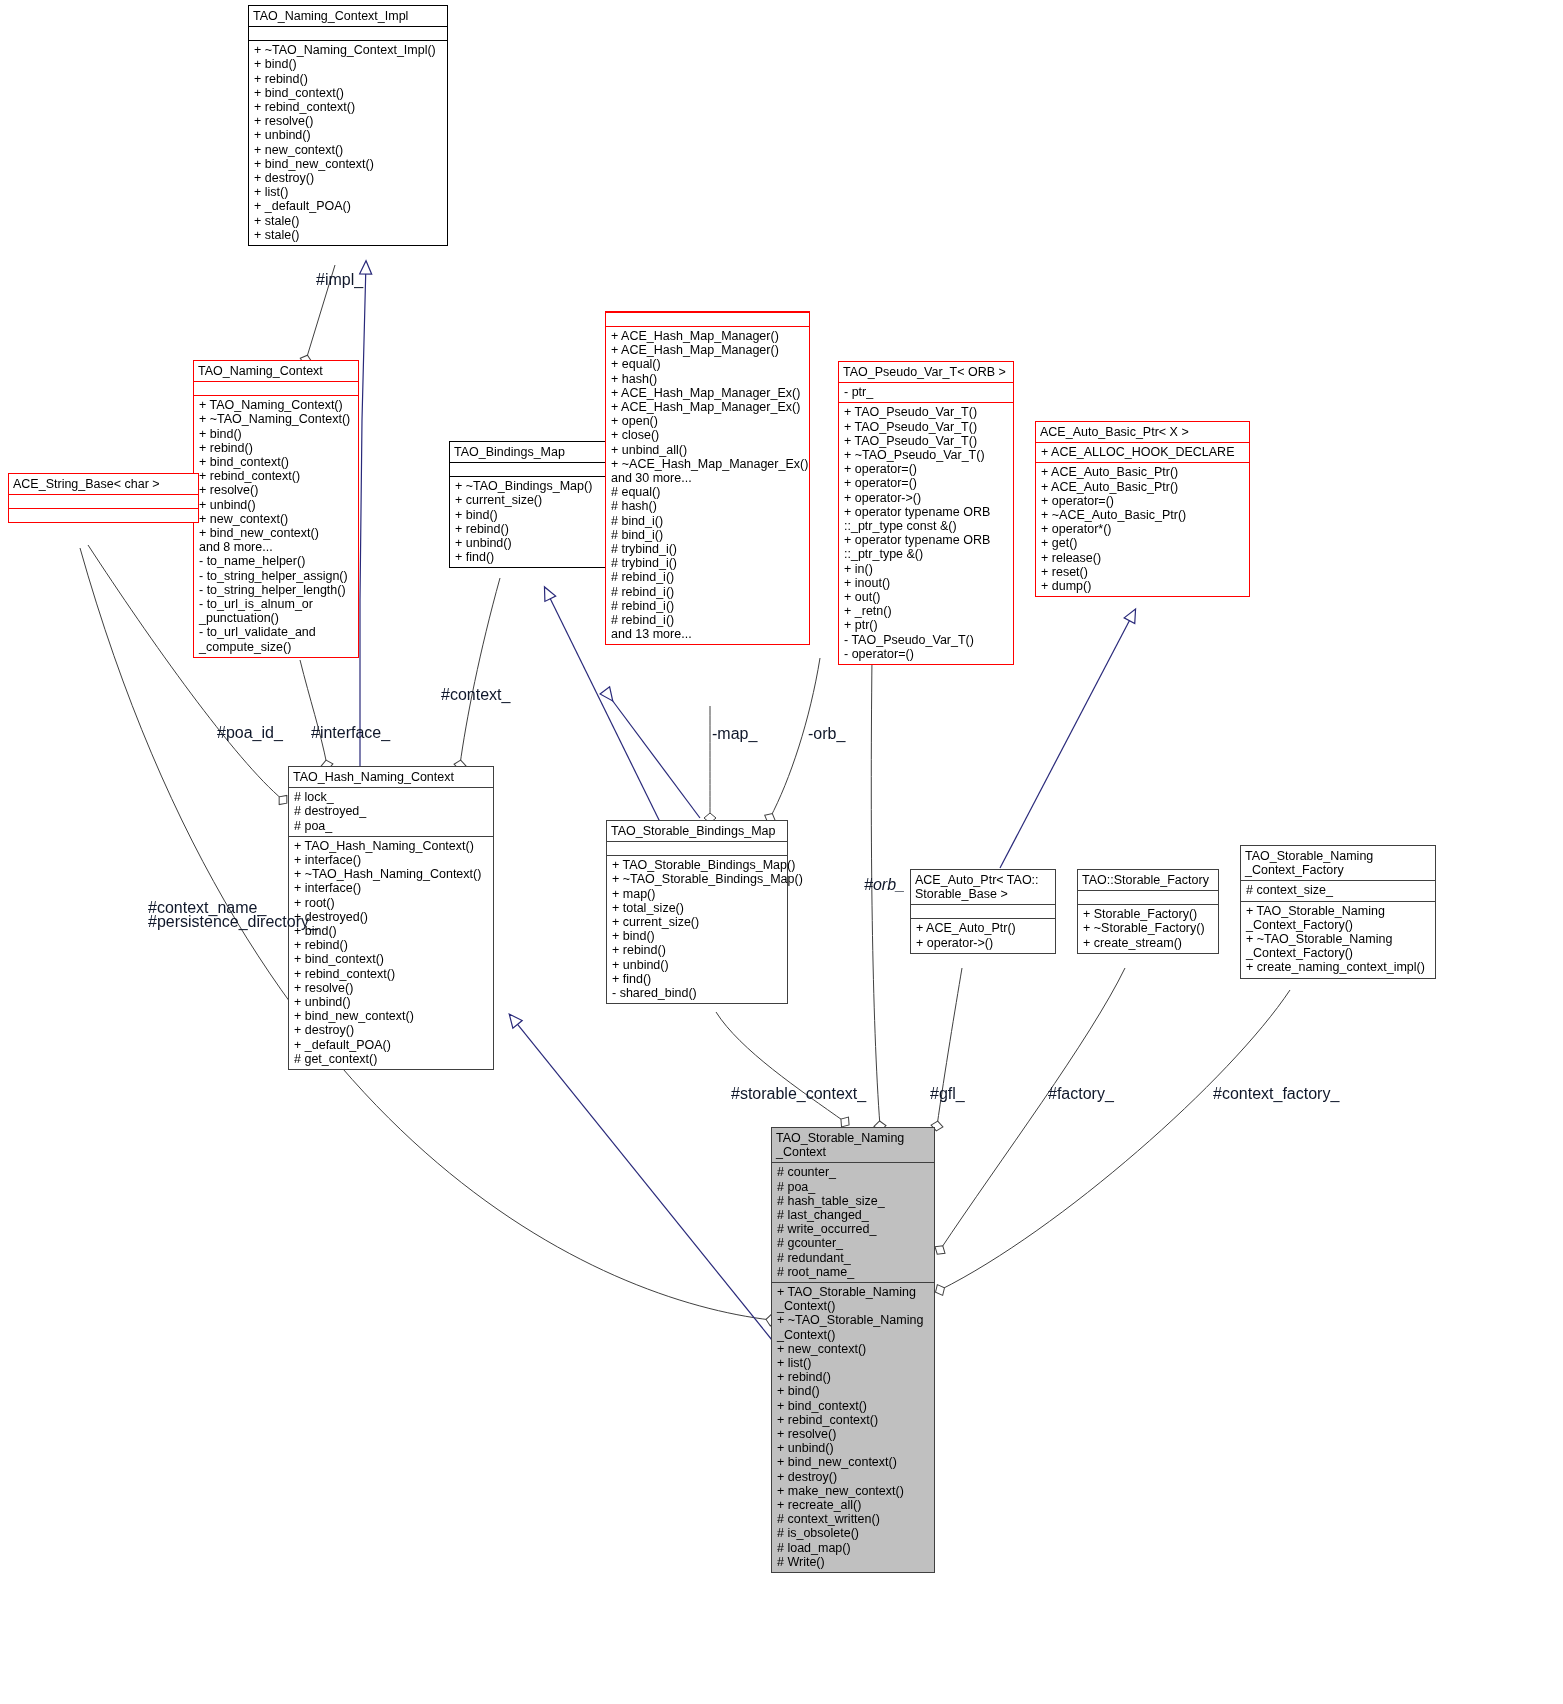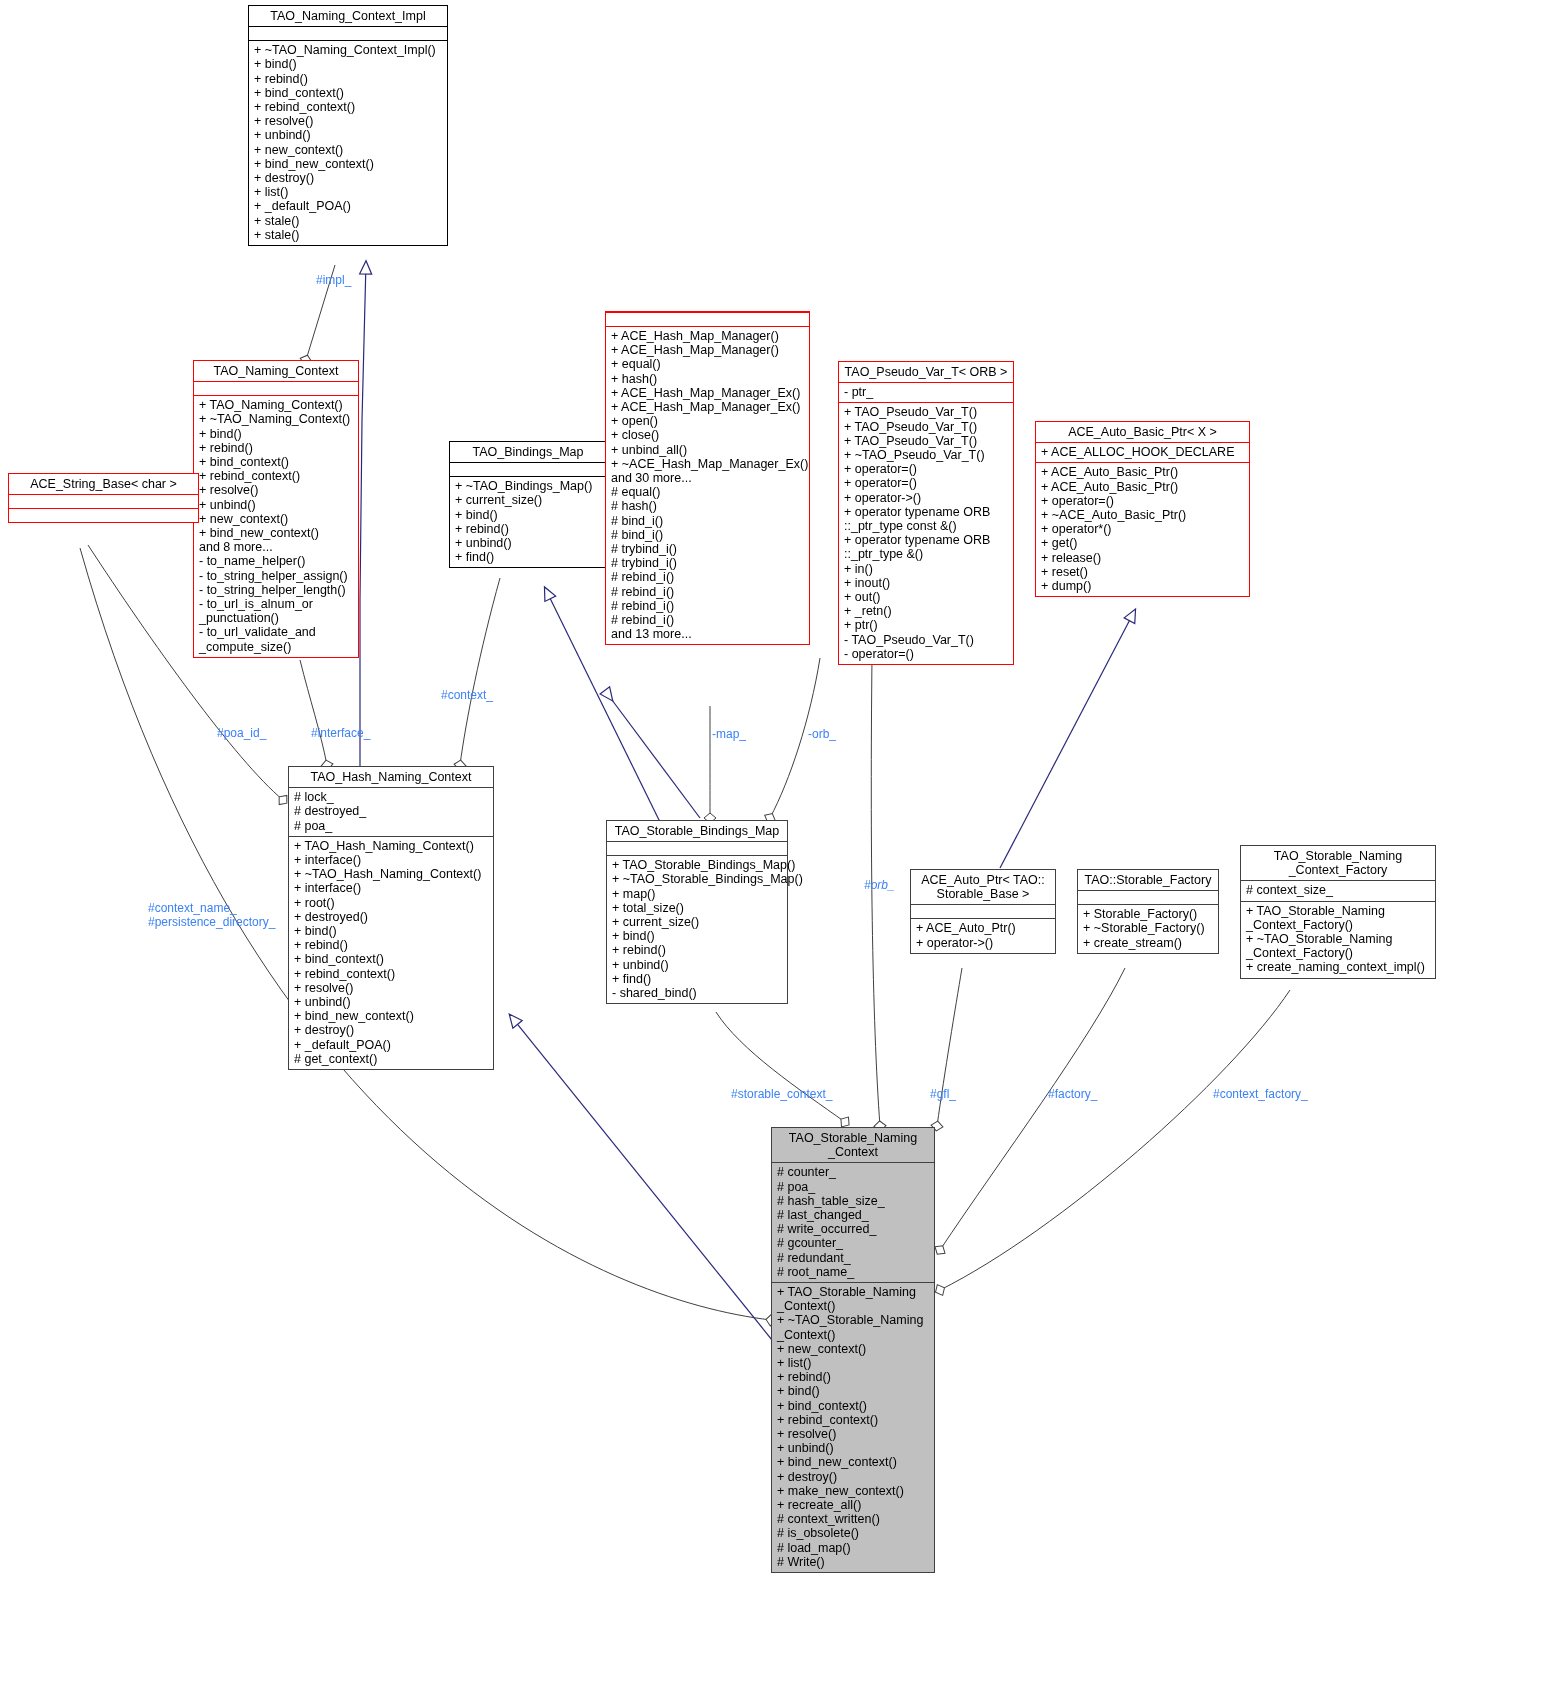--- a/index.html
+++ b/index.html
@@ -31,21 +31,21 @@
     font-size: 12.5px;
     line-height: 14.2px;
     color: #000000;
     z-index: 5;
   }
   .uml-box.red { border-color: #ff0000; }
   .uml-box.grey { background: #c0c0c0; border-color: #404040; }
   .uml-box.dark { border-color: #404040; }
 
   .uml-title {
-    text-align: center;
+    text-align: left;
     padding: 3px 4px 3px 4px;
     white-space: pre-line;
     font-size: 12.5px;
     line-height: 14.2px;
   }
   .sep {
     border-top: 1px solid #000000;
     height: 0;
   }
   .red .sep { border-top-color: #ff0000; }
@@ -58,23 +58,23 @@
     height: 13px;
     padding: 0;
   }
   .uml-row {
     white-space: pre;
     font-size: 12.5px;
     line-height: 14.2px;
   }
   .edge-label {
     position: absolute;
-    font-size: 12px;
+    font-size: 16px;
     line-height: 14px;
-    color: #3b82f6;
+    color: #0f172a;
     white-space: pre-line;
     background: transparent;
     z-index: 6;
   }
 </style>
 </head>
 <body>
 
 <div id="canvas">
 

